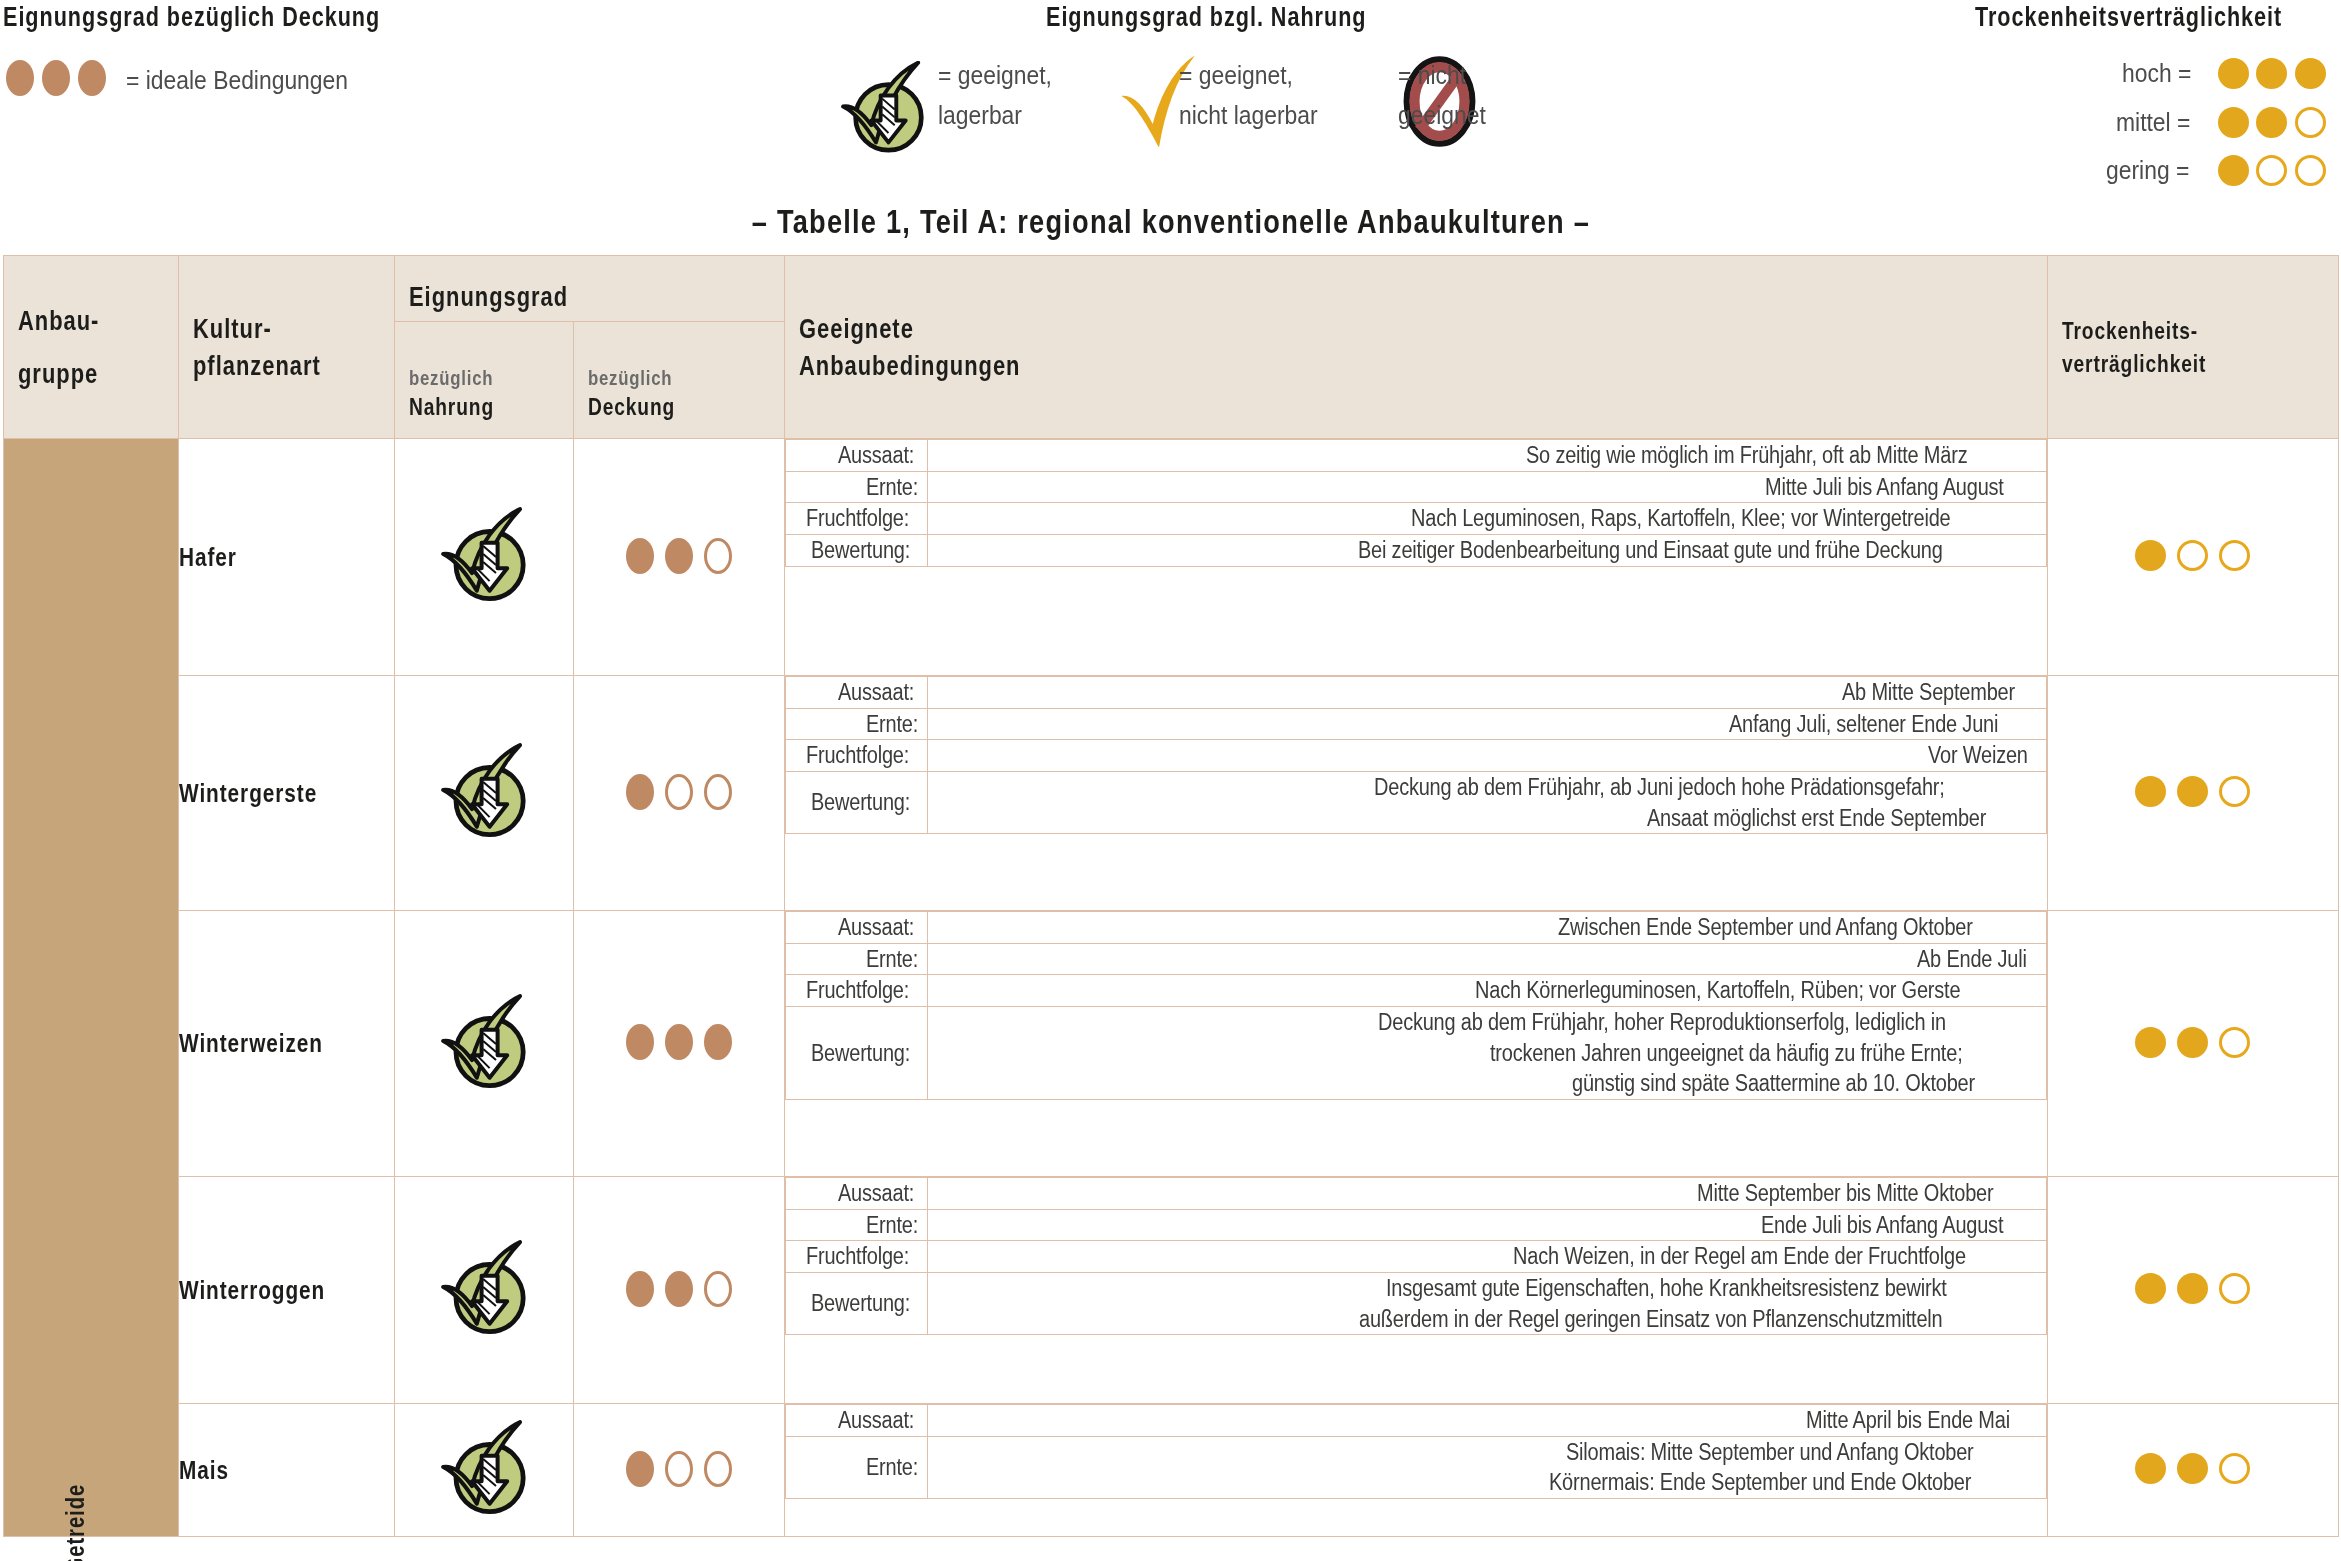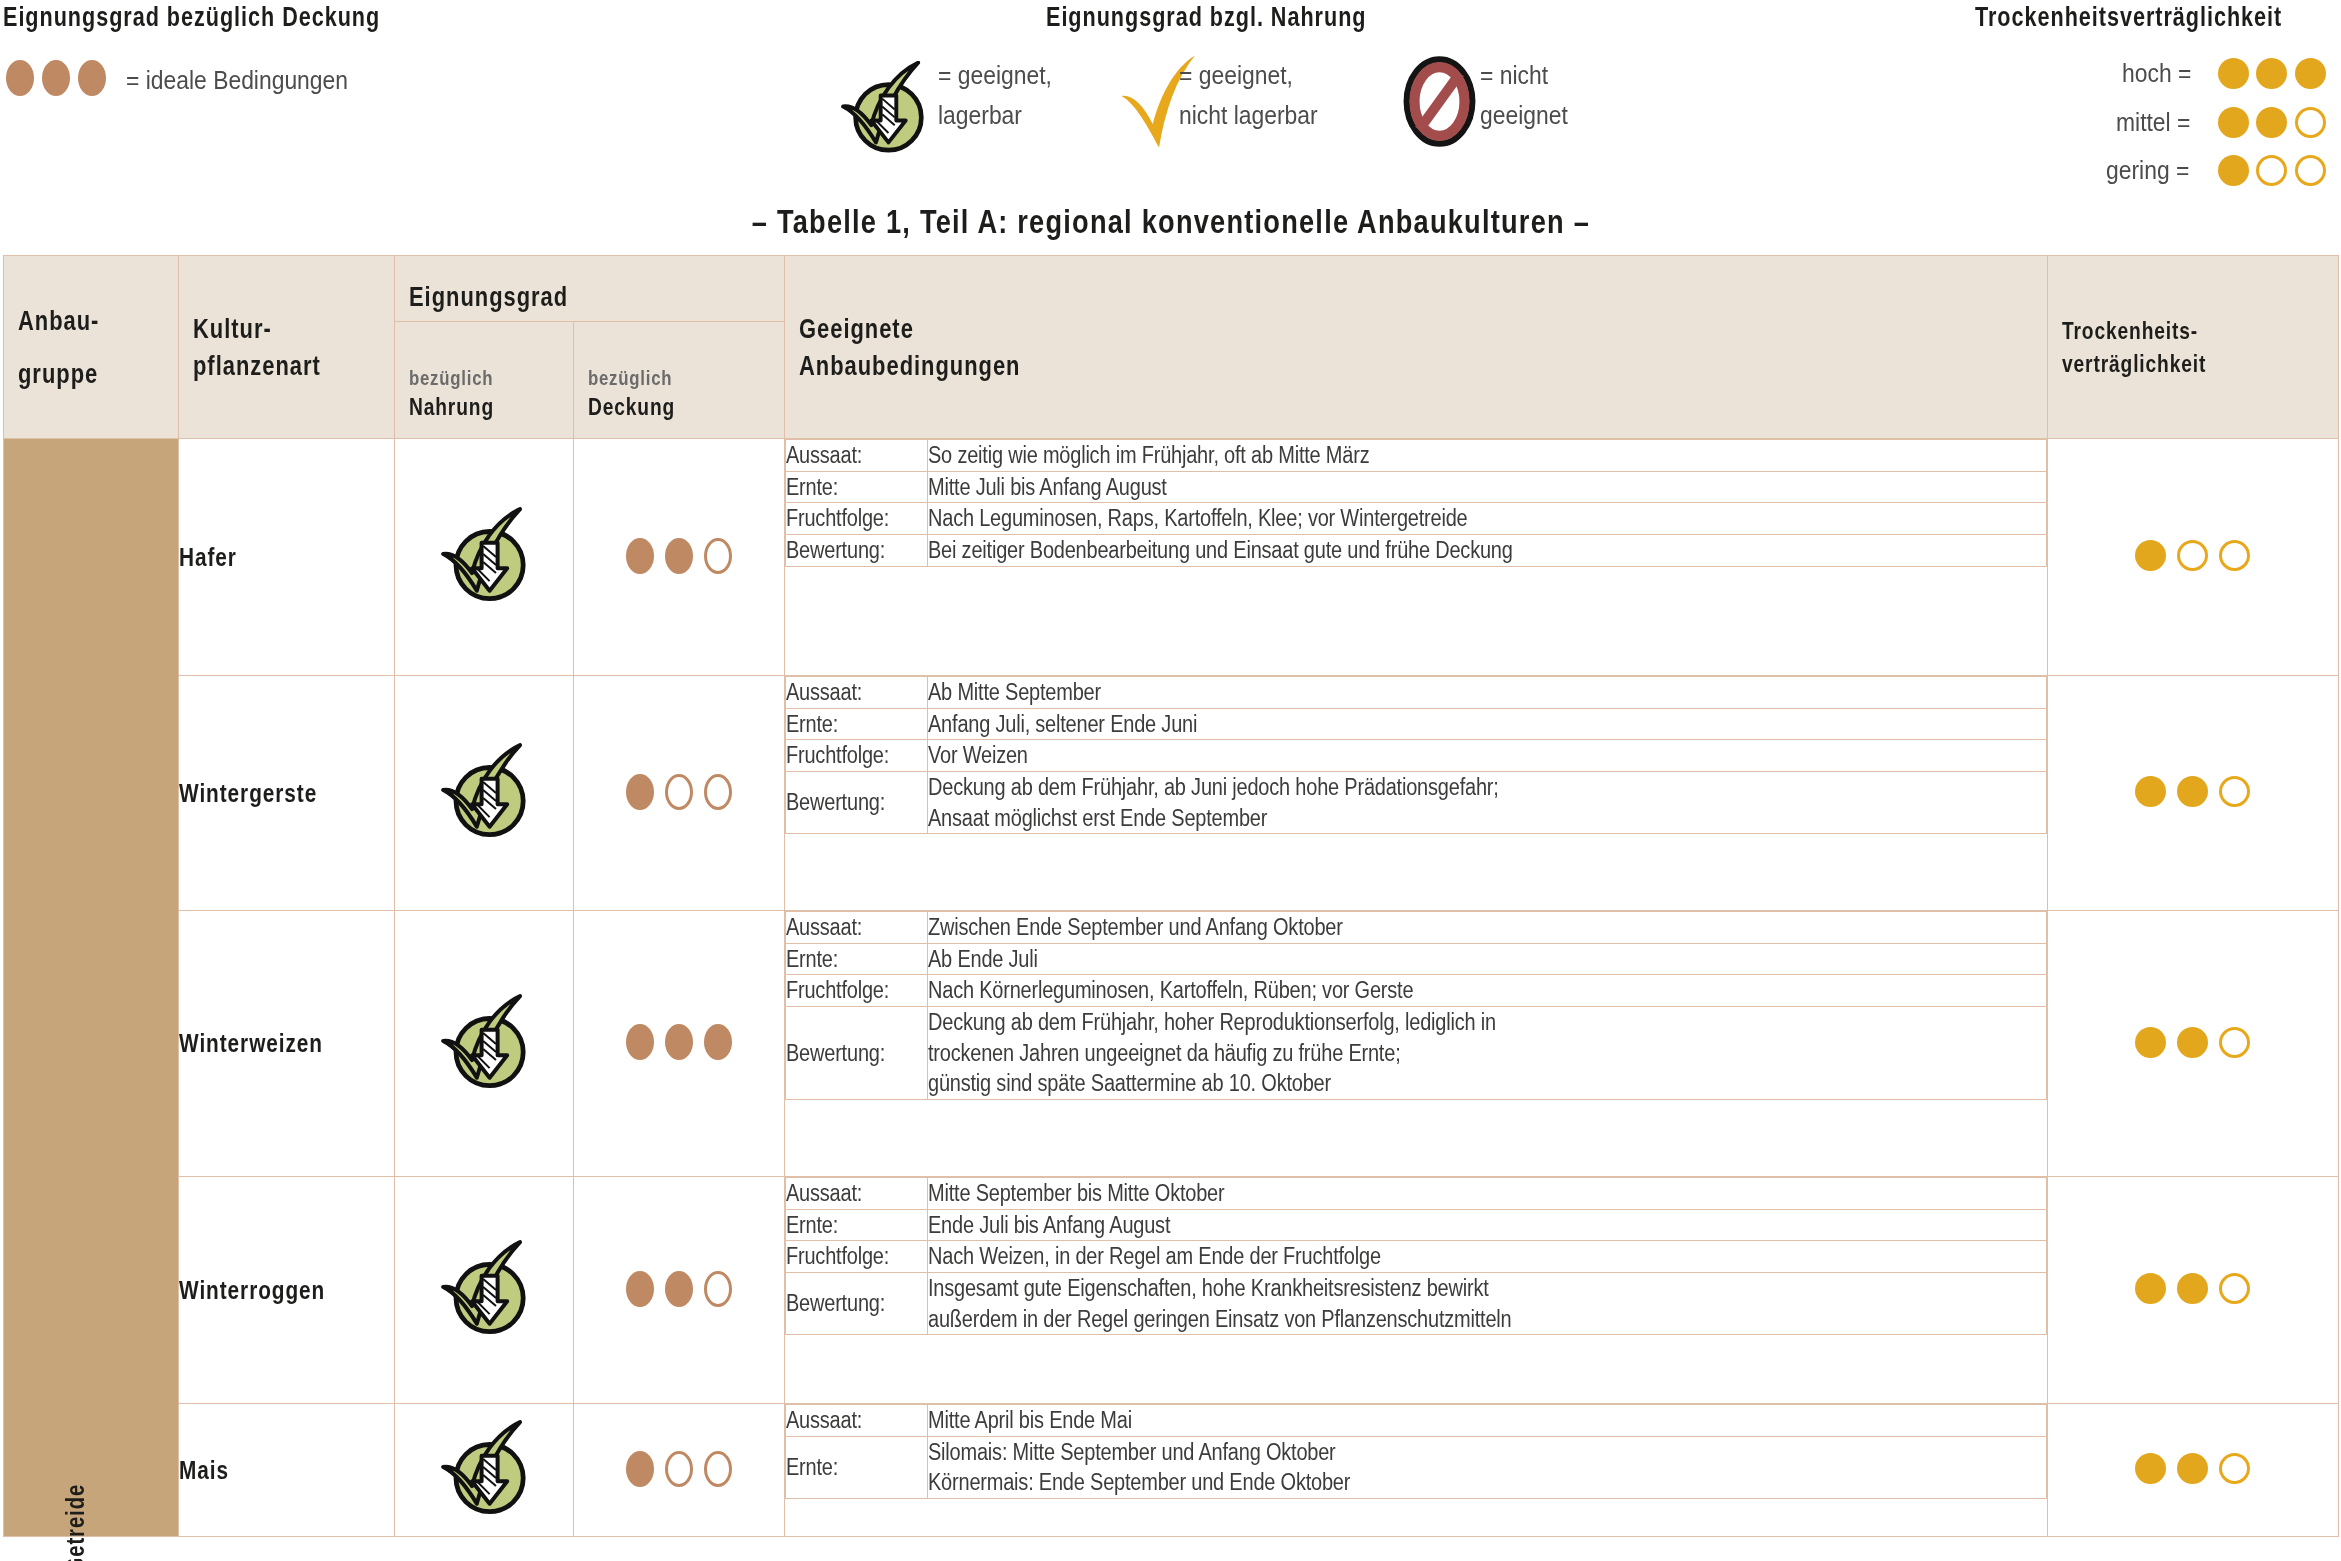--- a/index.html
+++ b/index.html
@@ -104,21 +104,21 @@
   .crop-cell .hand{font-size:26px;}
 
   .nah-cell{text-align:center;}
   .deck-cell{text-align:center;}
   .trock-cell{text-align:center;}
 
   .dots-inline{display:inline-flex;align-items:center;justify-content:center;}
   .dots-inline .dot{margin:0 5.5px;}
 
   
-  .detail{width:100%;border-collapse:collapse;table-layout:fixed;}
+  .detail{width:100%;border-collapse:collapse;table-layout:fixed;text-align:right;}
   .detail td{border:0;border-top:1.6px solid #e0bfa8;padding:7px 0 8.6px 0;vertical-align:top;}
   .detail tr:first-child td{border-top:0;}
   .detail td.k{width:141px;padding-left:14px;border-right:1.6px solid #e0bfa8;}
   .detail td.v{padding-left:15.7px;}
   .detail .body-txt{font-size:23.5px;line-height:1.30;}
   .vline{line-height:1.30;}
 </style>
 </head>
 <body>
 
@@ -170,21 +170,21 @@
 
   <div style="position:absolute;left:1402px;top:56px;">
     <span class="ico">
       <svg width="75" height="91" viewBox="0 0 96 116">
         <ellipse cx="48" cy="58" rx="42" ry="54" fill="#ffffff" stroke="#141414" stroke-width="8"></ellipse>
         <ellipse cx="48" cy="58" rx="32" ry="44" fill="none" stroke="#a34c4c" stroke-width="13"></ellipse>
         <line x1="22" y1="94" x2="74" y2="22" stroke="#a34c4c" stroke-width="13"></line>
       </svg>
     </span>
   </div>
-  <div style="position:absolute;left:1480px;top:60px;">
+  <div style="position:absolute;left:1398px;top:60px;">
     <span class="lg-label">= nicht</span><br>
     <span class="lg-label" style="margin-top:9.4px;display:inline-block;">geeignet</span>
   </div>
 
   <div class="lg-title" style="left:1975px;top:1.6px;">
     <span class="hand" style="font-size:27px;">Trockenheitsverträglichkeit</span>
   </div>
 
   <div style="position:absolute;left:1974px;top:58px;width:360px;display:flex;align-items:center;justify-content:flex-end;">
     <span class="lg-label" style="margin-right:17px;">hoch =</span>

